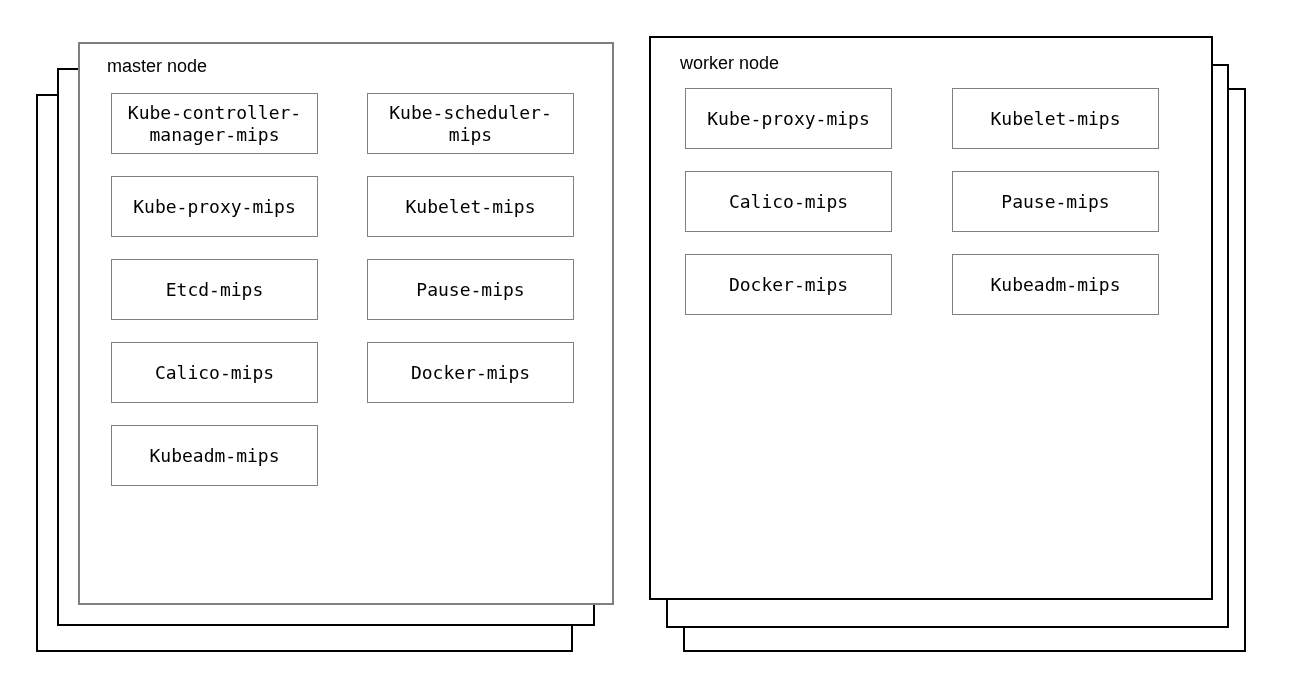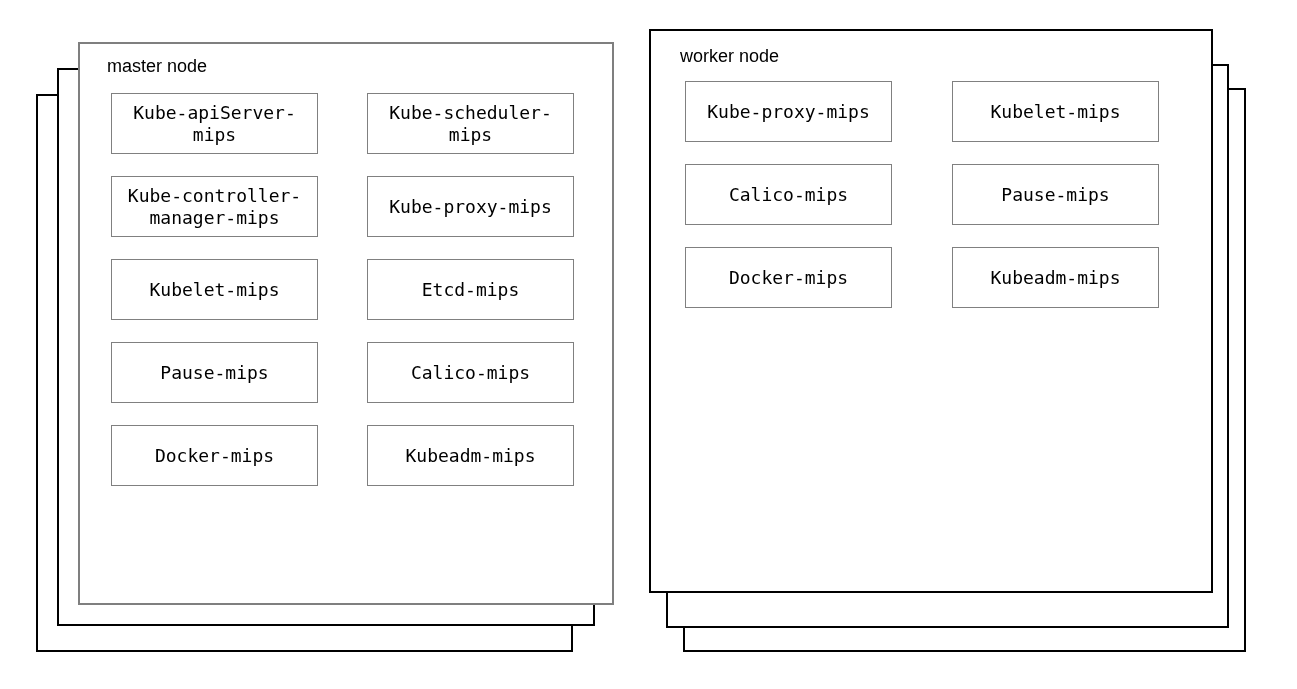--- a/index.html
+++ b/index.html
@@ -25,21 +25,21 @@
   
   .master-l3 { left: 36px;  top: 94px; width: 537px; height: 558px; z-index: 1; }
   .master-l2 { left: 57px;  top: 68px; width: 538px; height: 558px; z-index: 2; }
   .master-main {
     left: 78px; top: 42px; width: 536px; height: 563px; z-index: 3;
     border-color: #7f7f7f;
   }
   
   .worker-l3 { left: 683px; top: 88px; width: 563px; height: 564px; z-index: 1; }
   .worker-l2 { left: 666px; top: 64px; width: 563px; height: 564px; z-index: 2; }
-  .worker-main { left: 649px; top: 29px; width: 564px; height: 564px; z-index: 3; }
+  .worker-main { left: 649px; top: 36px; width: 564px; height: 564px; z-index: 3; }
 
   .node-title {
     position: absolute;
     font-size: 18px;
     line-height: 24px;
     white-space: nowrap;
   }
   .master-main .node-title { left: 27px; top: 10px; }
   .worker-main .node-title { left: 29px; top: 13px; }
 
@@ -71,23 +71,22 @@
 </head>
 <body>
 
 <div id="canvas">
 
   <div class="sheet master-l3"></div>
   <div class="sheet master-l2"></div>
   <div class="sheet master-main">
     <div class="node-title">master node</div>
     <div class="components">
-      <div class="component-box">Kube-apiServer-mips</div>
+      <div class="component-box">Kube-controller-manager-mips</div>
       <div class="component-box">Kube-scheduler-mips</div>
-      <div class="component-box">Kube-controller-manager-mips</div>
       <div class="component-box">Kube-proxy-mips</div>
       <div class="component-box">Kubelet-mips</div>
       <div class="component-box">Etcd-mips</div>
       <div class="component-box">Pause-mips</div>
       <div class="component-box">Calico-mips</div>
       <div class="component-box">Docker-mips</div>
       <div class="component-box">Kubeadm-mips</div>
     </div>
   </div>
 

